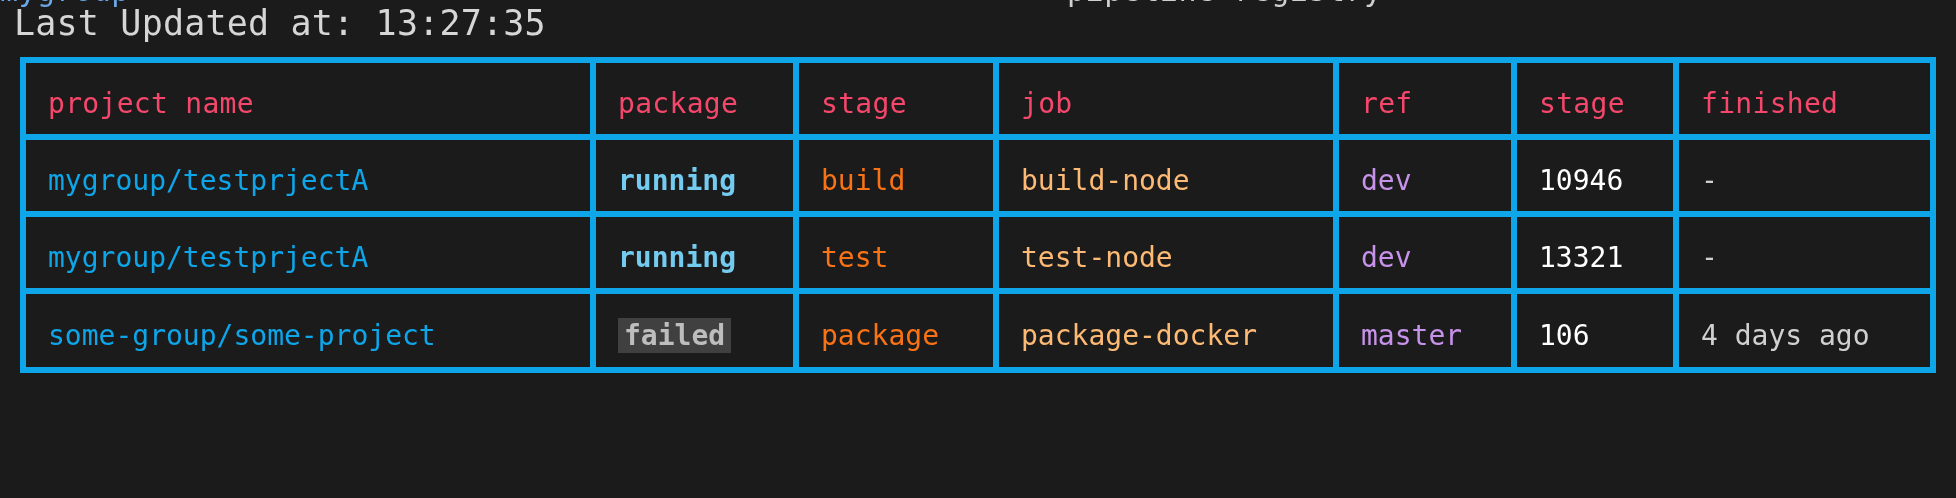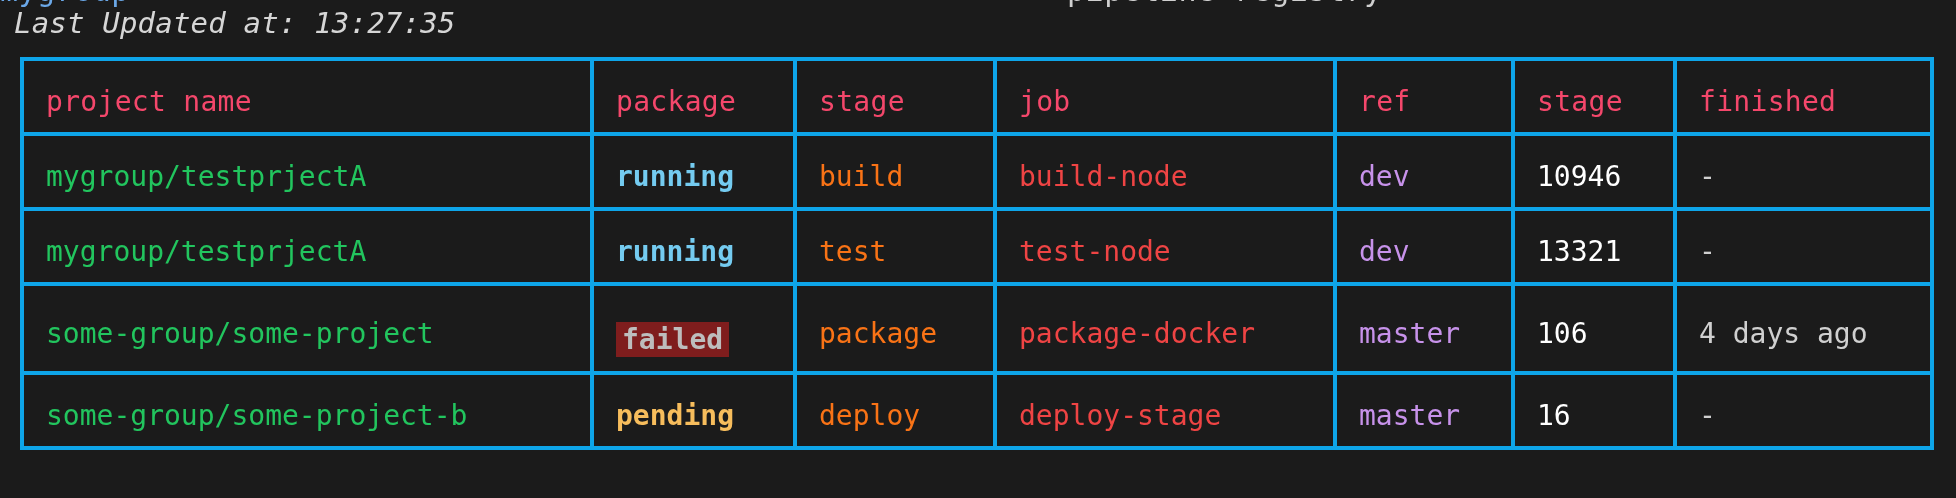--- a/index.html
+++ b/index.html
@@ -34,44 +34,43 @@
     letter-spacing: 0.5px;
   }
   .clip-blue { color: #6ba8e8; }
   .clip-gray { color: #cfcfcf; }
 
   
   .status-line {
     position: absolute;
     top: 6px;
     left: 14px;
-    font-size: 29px;
+    font-size: 35px;
     line-height: 34px;
     color: #d6d6d6;
     letter-spacing: 0.2px;
     white-space: nowrap;
-    font-style: italic;
   }
 
   
   .table-wrap {
     position: absolute;
     top: 57px;
     left: 20px;
     width: 1910px;
   }
   table.jobs {
     border-collapse: collapse;
     width: 1910px;
     table-layout: fixed;
     font-size: 28px;
   }
   table.jobs th,
   table.jobs td {
-    border: 4px solid #0ea5e9;
+    border: 6px solid #0ea5e9;
     padding: 24px 0 14px 22px;
     text-align: left;
     vertical-align: middle;
     white-space: nowrap;
     overflow: hidden;
     height: 38px;
     box-sizing: border-box;
   }
   table.jobs th {
     font-weight: normal;
@@ -82,44 +81,43 @@
   
   col.c-project  { width: 570px; }
   col.c-status   { width: 203px; }
   col.c-stage    { width: 200px; }
   col.c-job      { width: 340px; }
   col.c-ref      { width: 178px; }
   col.c-jobid    { width: 162px; }
   col.c-finished { width: 257px; }
 
   
-  .v-project  { color: #22c55e; }
+  .v-project  { color: #0ea5e9; }
   .v-stage    { color: #f97316; }
-  .v-job      { color: #ef4444; }
+  .v-job      { color: #fdba74; }
   .v-ref      { color: #c792ea; }
   .v-jobid    { color: #ffffff; font-weight: normal; }
   .v-finished { color: #d0d0d0; }
   .v-dash     { color: #d0d0d0; }
 
   .st-running {
     color: #74cbf0;
     font-weight: bold;
   }
   .st-pending {
     color: #f7bd5c;
     font-weight: bold;
   }
   .st-failed {
     display: inline-block;
-    background: #7f1d1d;
+    background: #404040;
     color: #bdbdbd;
     font-weight: bold;
     padding: 1px 6px;
     line-height: 1.18;
-    margin-top: 12px;
   }
 </style>
 </head>
 <body>
 
 <div class="clipped-strip">
   <div class="clip-inner">
     <span class="clip-blue">mygroup</span>
     <span style="display:inline-block;width:900px"></span>
     <span class="clip-gray">pipeline registry</span>
@@ -171,24 +169,15 @@
         </tr>
         <tr>
           <td class="v-project">some-group/some-project</td>
           <td><span class="st-failed">failed</span></td>
           <td class="v-stage">package</td>
           <td class="v-job">package-docker</td>
           <td class="v-ref">master</td>
           <td class="v-jobid">106</td>
           <td class="v-finished">4 days ago</td>
         </tr>
-        <tr>
-          <td class="v-project">some-group/some-project-b</td>
-          <td><span class="st-pending">pending</span></td>
-          <td class="v-stage">deploy</td>
-          <td class="v-job">deploy-stage</td>
-          <td class="v-ref">master</td>
-          <td class="v-jobid">16</td>
-          <td class="v-dash">-</td>
-        </tr>
       </tbody>
   </table>
 </div>
 
 </body></html>

